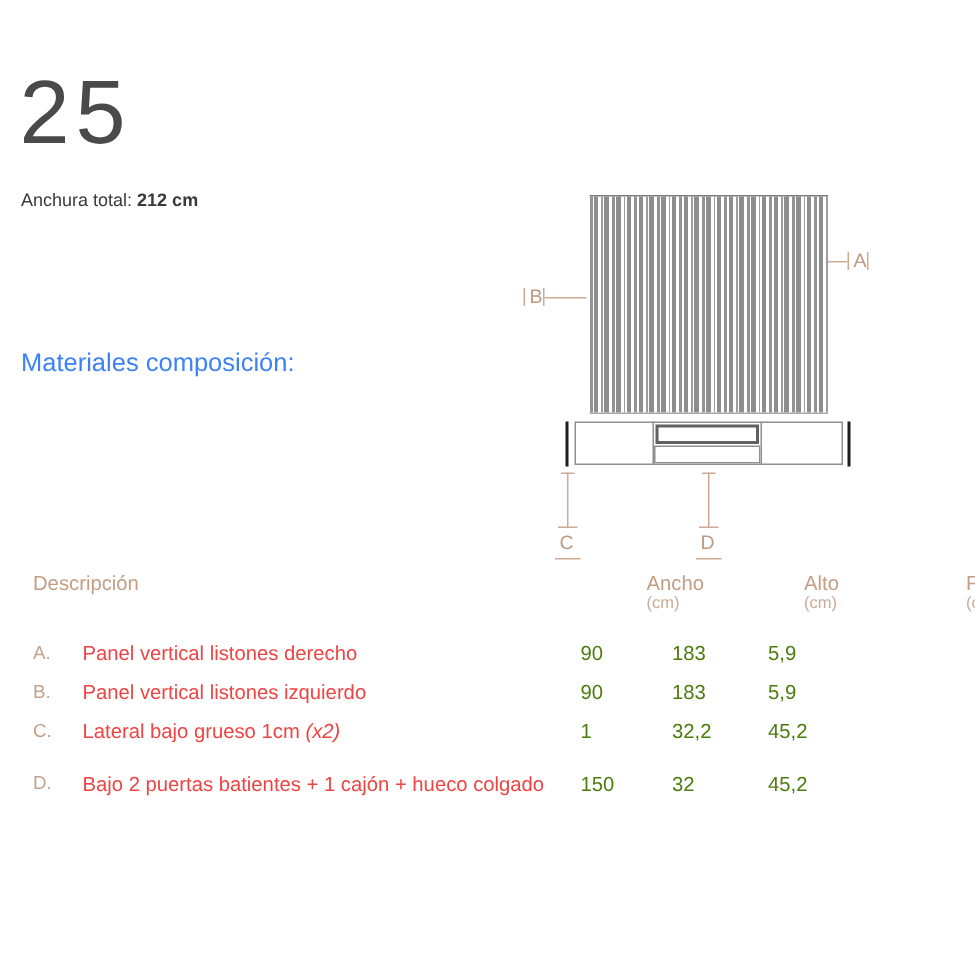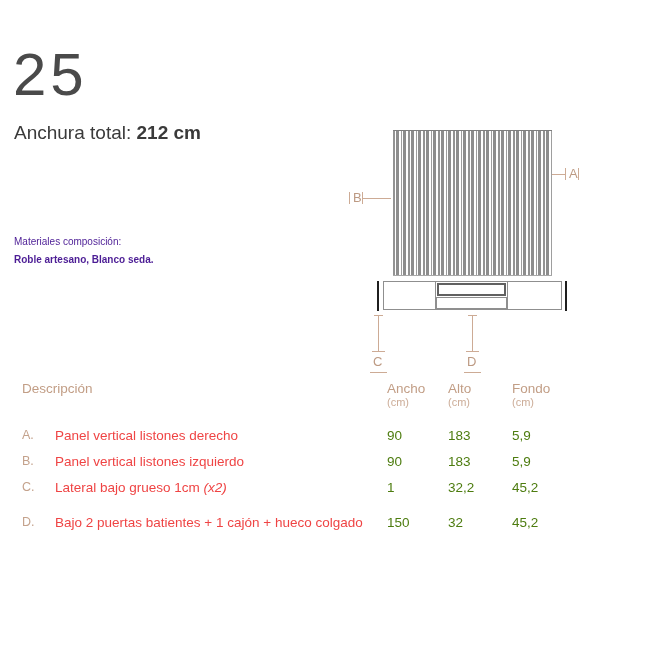--- a/index.html
+++ b/index.html
@@ -14,25 +14,25 @@
   }
 
   
   .big-number {
     position:absolute; left:13px; top:20px;
     font-size:60px; font-weight:200; color:#4a4a4a;
     letter-spacing:4px; line-height:1;
   }
   .dims {
     position:absolute; left:14px; top:99px;
-    font-size:19px; line-height:18px; color:#3a3a3a;
+    font-size:12px; line-height:18px; color:#3a3a3a;
   }
   .materials {
     position:absolute; left:14px; top:208px;
-    font-size:10px; line-height:17.5px; color:#4c1d95;
+    font-size:17px; line-height:17.5px; color:#3b82f6;
   }
   .bold { font-weight:bold; }
 
   
   .panel-slats {
     position:absolute; left:393px; top:105px; width:159px; height:146px;
     box-sizing:border-box;
     border-top:1px solid #7e7e7e;
     border-bottom:1px solid #a8a8a8;
     background:repeating-linear-gradient(to right,
@@ -67,21 +67,21 @@
   
   .dim-line, .dim-bar { position:absolute; background:#cdab95; }
   .dim-letter {
     position:absolute; font-size:13px; color:#bd9a83; line-height:13px;
   }
 
   
   .spec-table { position:absolute; left:22px; top:356px; width:572px; font-size:13.5px; }
   .t-header {
     display:grid; grid-template-columns:365px 61px 64px 82px;
-    color:#c29e86; margin-bottom:13px;
+    color:#c29e86; margin-bottom:13px;gap:44px;
   }
   .t-header .col-name { line-height:15px; }
   .t-header .unit { font-size:11px; line-height:13px; color:#ccac97; }
   .t-row {
     display:grid; grid-template-columns:33px 332px 61px 64px 82px;
     align-items:center; height:26px;
   }
   .t-row.tall { height:44px; }
   .row-letter { color:#c4a28c; font-size:12.5px; }
   .row-desc { color:#ef4444; line-height:17px; }
@@ -94,21 +94,20 @@
 <div class="page">
 
   <div class="big-number">25</div>
 
   <div class="dims">
     <div><span>Anchura total: </span><span class="bold">212 cm</span></div>
   </div>
 
   <div class="materials">
     <div>Materiales composición:</div>
-    <div class="bold">Roble artesano, Blanco seda.</div>
   </div>
 
   <div>
 
     <div class="panel-slats"></div>
 
     <div class="cabinet-outline"></div>
     <div class="cabinet-divider divider-left"></div>
     <div class="cabinet-divider divider-right"></div>
     <div class="niche"></div>

